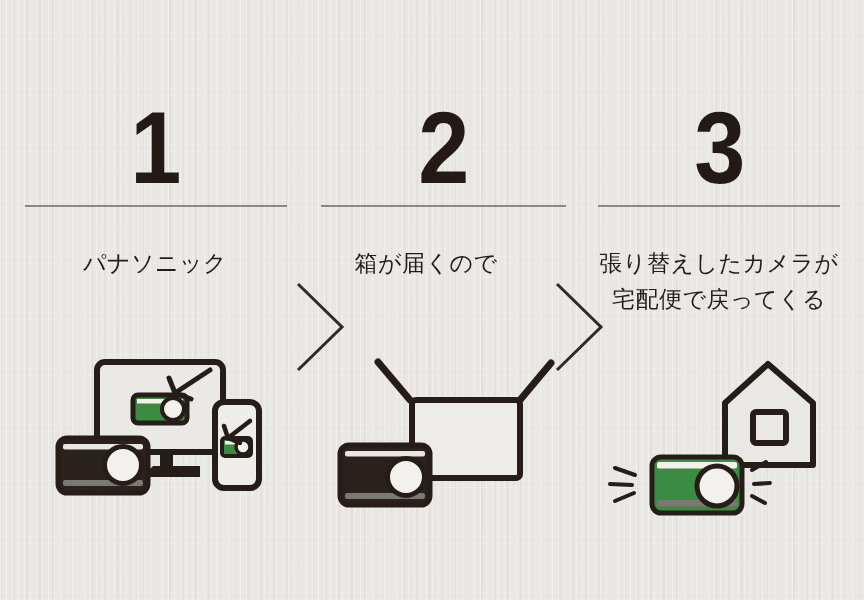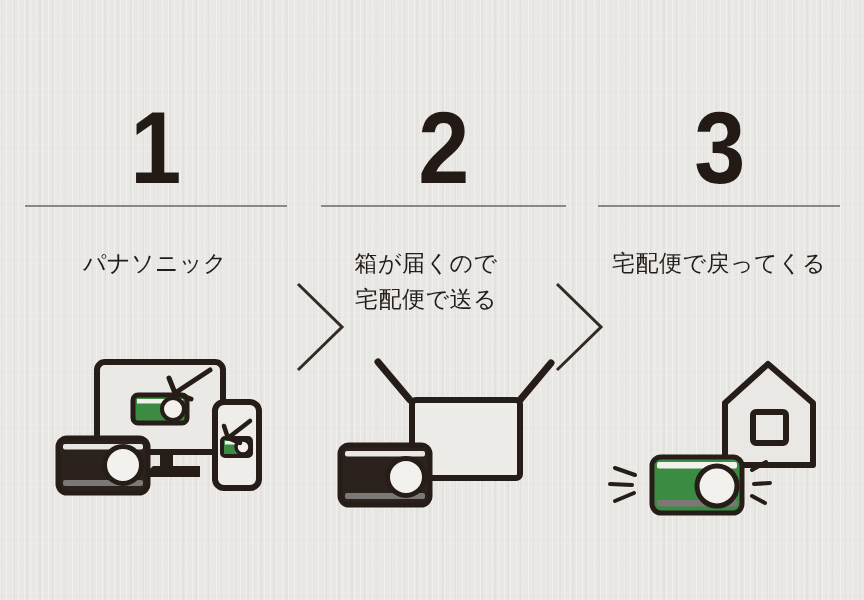--- a/index.html
+++ b/index.html
@@ -86,21 +86,20 @@
   </svg>
 
   <svg class="chev" style="left:294px;top:281px" width="54" height="92" viewBox="0 0 54 92">
     <polyline points="4,3 48,46 4,89" fill="none" stroke="#332a24" stroke-width="3"></polyline>
   </svg>
 
   <div class="num" style="left:299px">2</div>
   <div class="divider" style="left:321px;width:245px"></div>
   <div class="txt" style="left:282px">
     <div>箱が届くので</div>
-    <div>宅配便で送る</div>
   </div>
 
   <svg class="illus" style="left:330px;top:355px" width="230" height="155" viewBox="0 0 230 155">
 
     <g>
       <rect x="82" y="45" width="108" height="78" rx="4" fill="#eeece9" stroke="#261d18" stroke-width="6"></rect>
       <line x1="80" y1="45" x2="48" y2="7" stroke="#261d18" stroke-width="7" stroke-linecap="round"></line>
       <line x1="190" y1="45" x2="221" y2="8" stroke="#261d18" stroke-width="7" stroke-linecap="round"></line>
     </g>
 
@@ -112,20 +111,21 @@
     </g>
   </svg>
 
   <svg class="chev" style="left:553px;top:281px" width="54" height="92" viewBox="0 0 54 92">
     <polyline points="4,3 48,46 4,89" fill="none" stroke="#332a24" stroke-width="3"></polyline>
   </svg>
 
   <div class="num" style="left:575px">3</div>
   <div class="divider" style="left:598px;width:242px"></div>
   <div class="txt" style="left:575px">
+    <div>張り替えしたカメラが</div>
     <div>宅配便で戻ってくる</div>
   </div>
 
   <svg class="illus" style="left:600px;top:350px" width="240" height="170" viewBox="0 0 240 170">
 
     <g>
       <path d="M125,115 L125,53 L168,14 L213,53 L213,115 Z" fill="#eae8e5" stroke="#261d18" stroke-width="6" stroke-linejoin="round"></path>
       <rect x="153" y="62" width="33" height="31" rx="3" fill="#eae8e5" stroke="#261d18" stroke-width="6"></rect>
     </g>
 

